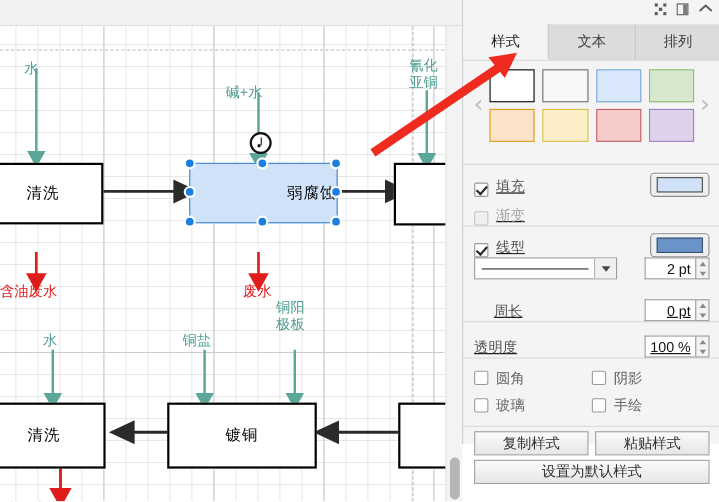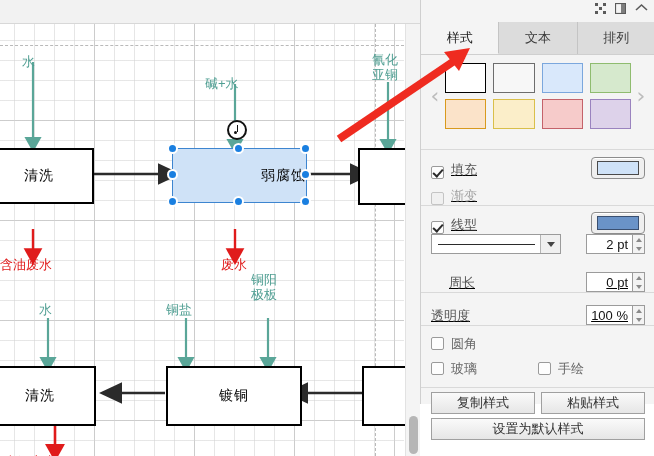--- a/index.html
+++ b/index.html
@@ -209,21 +209,21 @@
       </div>
 
       <div class="node" style="left:358px;top:124px;width:62px;height:53px;">
         <span></span>
       </div>
 
       <div class="node" style="left:-16px;top:342px;width:108px;height:56px;">
         <span>清洗</span>
       </div>
 
-      <div class="node" style="left:166px;top:342px;width:132px;height:56px;">
+      <div class="node" style="left:152px;top:342px;width:132px;height:56px;">
         <span>镀铜</span>
       </div>
 
       <div class="node" style="left:362px;top:342px;width:58px;height:56px;">
         <span></span>
       </div>
 
       <div class="rot-handle" style="left:227px;top:96px;">
         <i class="rs"></i>
           <i class="rd"></i>
@@ -370,20 +370,24 @@
       </span>
     </div>
 
     <div class="sep"></div>
 
     <div class="cbgrid" style="margin-top:5px;text-align:center;">
       <div class="cell">
         <span class="cb"></span>
         <span>圆角</span>
       </div>
+      <div class="cell">
+        <span class="cb"></span>
+        <span>阴影</span>
+      </div>
     </div>
     <div class="cbgrid">
       <div class="cell">
         <span class="cb"></span>
         <span>玻璃</span>
       </div>
       <div class="cell">
         <span class="cb"></span>
         <span>手绘</span>
       </div>

